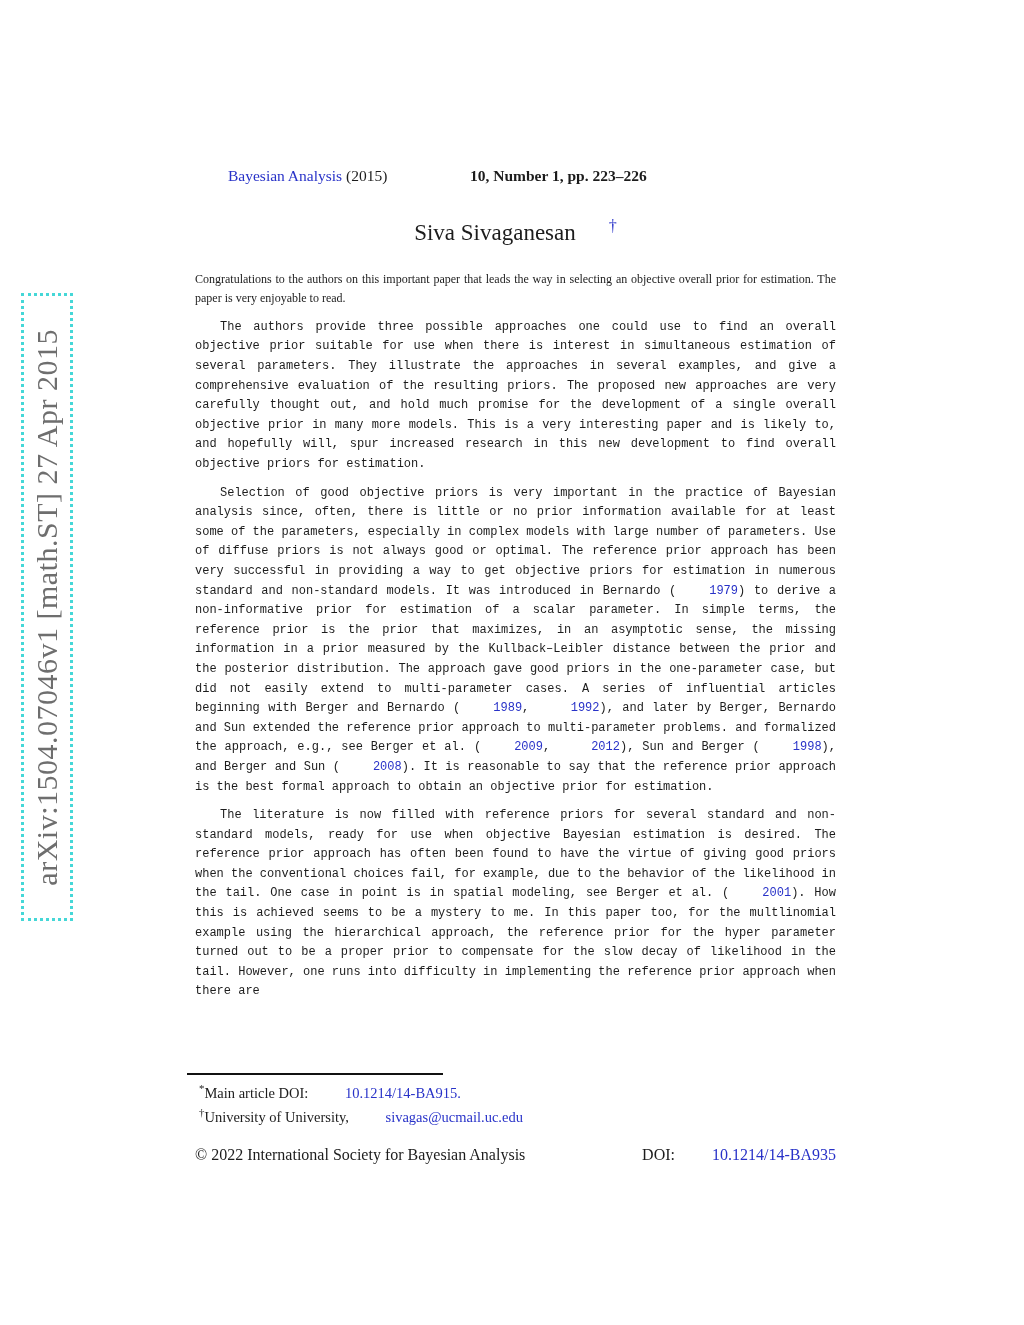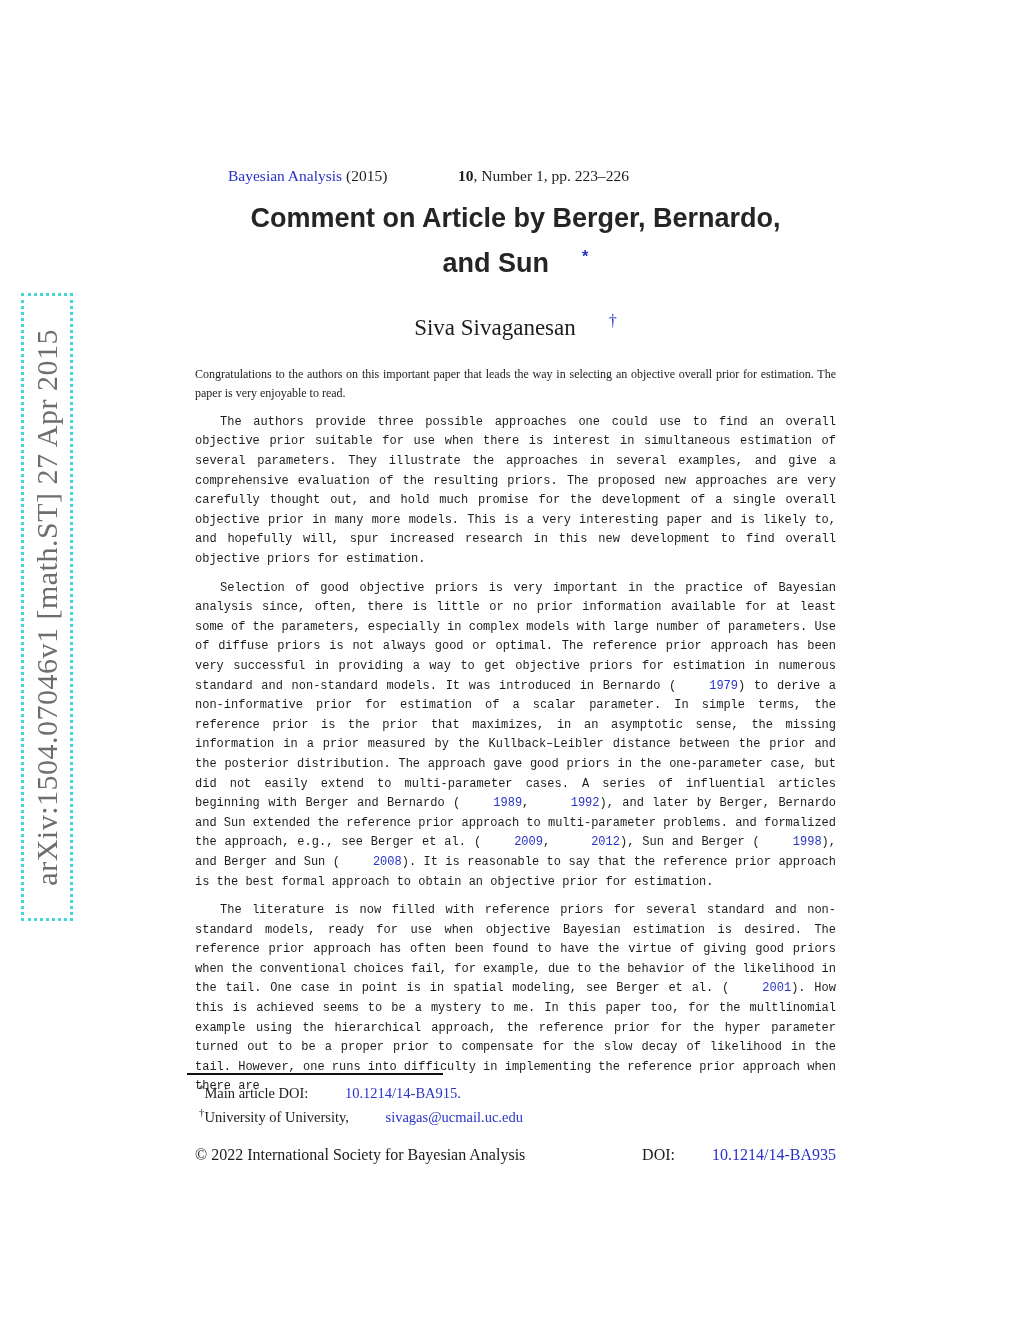--- a/index.html
+++ b/index.html
@@ -31,21 +31,21 @@
     white-space:nowrap;
     font-size:30px;
     letter-spacing:0.5px;
     color:var(--arxiv-text);
   }
 
   
   .content { position:absolute; left:195px; top:167px; width:641px; }
 
   .header-line { position:relative; font-size:15.5px; height:20px; }
-  .vol-info { position:absolute; left:263px; top:0; }
+  .vol-info { position:absolute; left:275px; top:0;font-weight:bold; }
 
   .title {
     margin:12px 0 0 0;
     text-align:center;
     font-family:"Liberation Sans", sans-serif;
     font-weight:bold;
     font-size:27px;
     line-height:38px;
     color:#252525;
   }
@@ -84,24 +84,20 @@
     <span class="arxiv-text">arXiv:1504.07046v1 [math.ST] 27 Apr 2015</span>
   </div>
 
   <div class="content">
 
     <div class="header-line">
       <span><a class="link">Bayesian Analysis</a><span> (2015)</span></span>
       <span class="vol-info"><b>10</b><span>, Number 1, pp. 223–226</span></span>
     </div>
 
-    <h1 class="title">
-      <span>Comment on Article by Berger, Bernardo,</span><br>
-      <span>and Sun</span><a class="link sup">*</a>
-    </h1>
 
     <div class="author">
       <span>Siva Sivaganesan</span><a class="link sup">†</a>
     </div>
 
     <div class="article-body">
         <p class="para"><span>Congratulations to the authors on this important paper that leads the way in selecting an objective overall prior for estimation. The paper is very enjoyable to read.</span></p>
         <p class="para indent"><span>The authors provide three possible approaches one could use to find an overall objective prior suitable for use when there is interest in simultaneous estimation of several parameters. They illustrate the approaches in several examples, and give a comprehensive evaluation of the resulting priors. The proposed new approaches are very carefully thought out, and hold much promise for the development of a single overall objective prior in many more models. This is a very interesting paper and is likely to, and hopefully will, spur increased research in this new development to find overall objective priors for estimation.</span></p>
         <p class="para indent"><span>Selection of good objective priors is very important in the practice of Bayesian analysis since, often, there is little or no prior information available for at least some of the parameters, especially in complex models with large number of parameters. Use of diffuse priors is not always good or optimal. The reference prior approach has been very successful in providing a way to get objective priors for estimation in numerous standard and non-standard models. It was introduced in Bernardo (</span><a class="link">1979</a><span>) to derive a non-informative prior for estimation of a scalar parameter. In simple terms, the reference prior is the prior that maximizes, in an asymptotic sense, the missing information in a prior measured by the Kullback–Leibler distance between the prior and the posterior distribution. The approach gave good priors in the one-parameter case, but did not easily extend to multi-parameter cases. A series of influential articles beginning with Berger and Bernardo (</span><a class="link">1989</a><span>, </span><a class="link">1992</a><span>), and later by Berger, Bernardo and Sun extended the reference prior approach to multi-parameter problems. and formalized the approach, e.g., see Berger et al. (</span><a class="link">2009</a><span>, </span><a class="link">2012</a><span>), Sun and Berger (</span><a class="link">1998</a><span>), and Berger and Sun (</span><a class="link">2008</a><span>). It is reasonable to say that the reference prior approach is the best formal approach to obtain an objective prior for estimation.</span></p>
         <p class="para indent"><span>The literature is now filled with reference priors for several standard and non-standard models, ready for use when objective Bayesian estimation is desired. The reference prior approach has often been found to have the virtue of giving good priors when the conventional choices fail, for example, due to the behavior of the likelihood in the tail. One case in point is in spatial modeling, see Berger et al. (</span><a class="link">2001</a><span>). How this is achieved seems to be a mystery to me. In this paper too, for the multlinomial example using the hierarchical approach, the reference prior for the hyper parameter turned out to be a proper prior to compensate for the slow decay of likelihood in the tail. However, one runs into difficulty in implementing the reference prior approach when there are</span></p>

